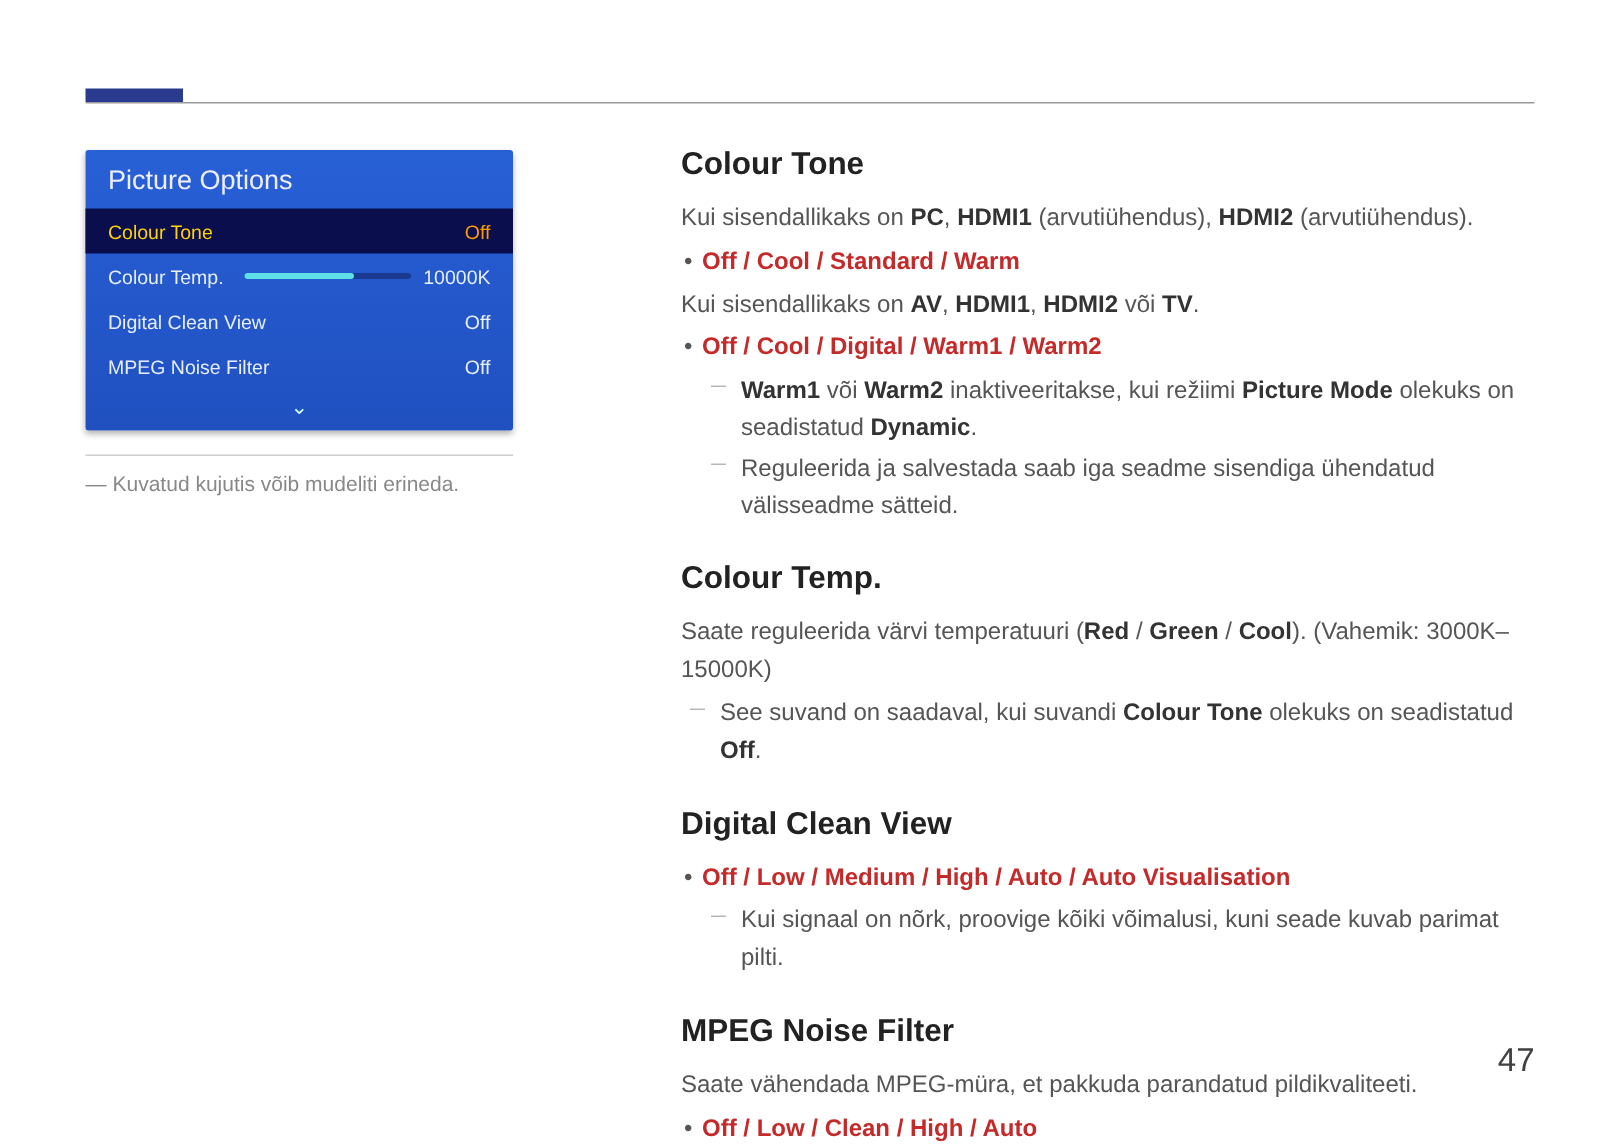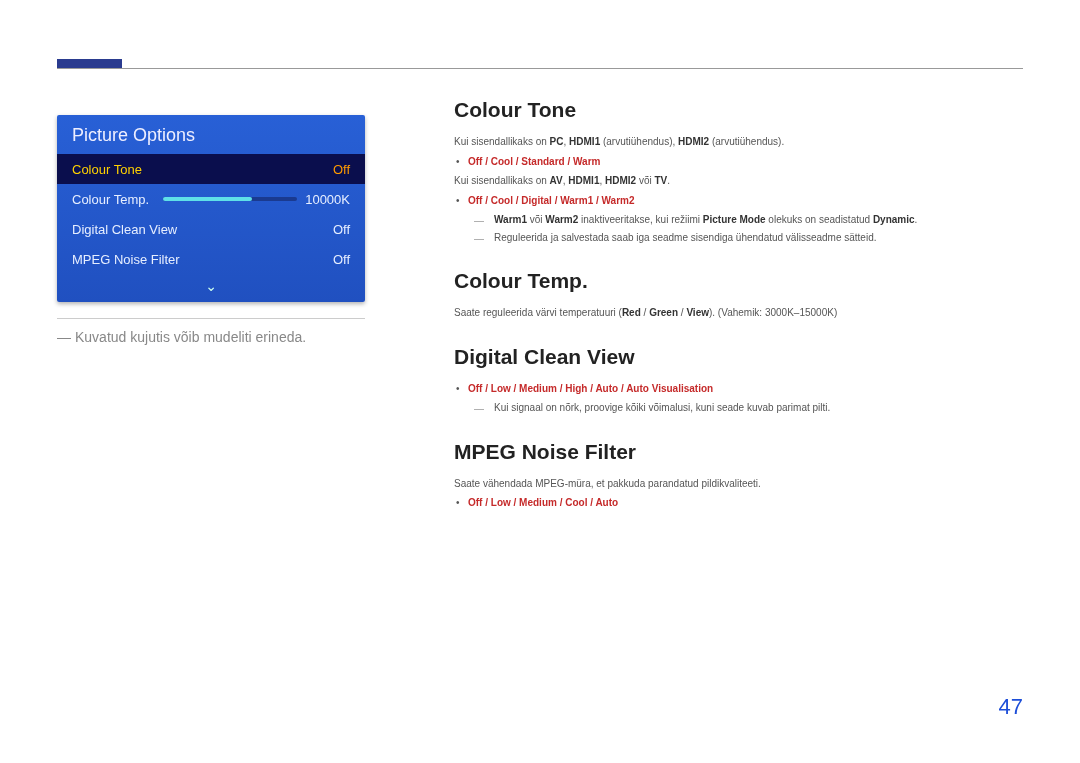--- a/index.html
+++ b/index.html
@@ -1,38 +1,38 @@
 <!DOCTYPE html>
 <html><head>
 <meta charset="utf-8">
 <style>
 *{margin:0;padding:0;box-sizing:border-box}
 body{width:1080px;height:763px;background:#fff;font-family:Arial,Helvetica,sans-serif;color:#333;position:relative}
 .tab-mark{position:absolute;top:59px;left:57px;width:65px;height:9px;background:#2a3b8f}
 .hr-top{position:absolute;top:68px;left:57px;right:57px;height:1px;background:#999}
-.page-num{position:absolute;bottom:43px;right:57px;font-size:22px;color:#1d4ed8}
-.left-col{position:absolute;top:115px;left:57px;width:308px}
+.page-num{position:absolute;bottom:43px;right:57px;font-size:22px;color:#404040}
+.left-col{position:absolute;top:100px;left:57px;width:285px}
 .osd{background:linear-gradient(#2860d6,#2050c0);border-radius:2px;box-shadow:0 2px 4px rgba(0,0,0,.3);color:#fff;font-size:13px}
 .osd-title{font-size:18px;padding:10px 15px 8px;font-weight:400;color:#eef}
 .osd-row{display:flex;justify-content:space-between;align-items:center;padding:6px 15px;height:30px}
 .osd-row.sel{background:#0a0e4d}
 .osd-row.sel .lbl{color:#ffd100}
 .osd-row.sel .val{color:#ff9a00}
 .lbl{color:#e6eeff}
 .val{color:#e6eeff}
 .slider{flex:1;margin:0 8px 0 14px;height:4px;background:#1a3a90;position:relative;border-radius:2px}
 .slider::before{content:"";position:absolute;left:0;top:0;height:4px;width:66%;background:#5fe0e8;border-radius:2px}
 .chev{text-align:center;padding:4px 0 8px;font-size:14px;color:#cfe}
 .note-hr{border:0;border-top:1px solid #ccc;margin:16px 0 8px}
 .note{font-size:14px;color:#888}
 .dash{color:#888;margin-right:4px}
 .right-col{position:absolute;top:98px;left:454px;width:570px}
 h2{font-size:21px;font-weight:700;color:#222;margin:0 0 12px}
 .sect{margin-bottom:24px}
-p,li{font-size:10px;color:#555;line-height:1.55}
+p,li{font-size:16px;color:#555;line-height:1.55}
 .b{font-weight:700;color:#333}
 .rb{color:#c52a2a;font-weight:700}
 ul{list-style:none;margin:4px 0}
 ul.lvl1>li{padding-left:14px;position:relative;margin:2px 0}
 ul.lvl1>li::before{content:"•";position:absolute;left:2px;color:#555}
 ul.lvl2>li{padding-left:26px;position:relative;margin:2px 0}
 ul.lvl2>li::before{content:"―";position:absolute;left:6px;color:#999;font-size:10px;top:1px}
 </style>
 </head>
 <body>
@@ -81,35 +81,38 @@
       <ul class="lvl2">
         <li><span class="b">Warm1</span><span> või </span><span class="b">Warm2</span><span> inaktiveeritakse, kui režiimi </span><span class="b">Picture Mode</span><span> olekuks on seadistatud </span><span class="b">Dynamic</span><span>.</span></li>
         <li>Reguleerida ja salvestada saab iga seadme sisendiga ühendatud välisseadme sätteid.</li>
       </ul>
     </li>
       </ul>
   </div>
 
   <div class="sect">
     <h2>Colour Temp.</h2>
-    <p><span>Saate reguleerida värvi temperatuuri (</span><span class="b">Red</span><span> / </span><span class="b">Green</span><span> / </span><span class="b">View</span><span>). (Vahemik: 3000K–15000K)</span></p>
+    <p><span>Saate reguleerida värvi temperatuuri (</span><span class="b">Red</span><span> / </span><span class="b">Green</span><span> / </span><span class="b">Cool</span><span>). (Vahemik: 3000K–15000K)</span></p>
+    <ul class="lvl2">
+        <li><span>See suvand on saadaval, kui suvandi </span><span class="b">Colour Tone</span><span> olekuks on seadistatud </span><span class="b">Off</span><span>.</span></li>
+      </ul>
   </div>
 
   <div class="sect">
     <h2>Digital Clean View</h2>
     <ul class="lvl1">
         <li><span class="rb">Off / Low / Medium / High / Auto / Auto Visualisation</span>
       <ul class="lvl2">
         <li>Kui signaal on nõrk, proovige kõiki võimalusi, kuni seade kuvab parimat pilti.</li>
       </ul>
     </li>
       </ul>
   </div>
 
   <div class="sect">
     <h2>MPEG Noise Filter</h2>
     <p>Saate vähendada MPEG-müra, et pakkuda parandatud pildikvaliteeti.</p>
     <ul class="lvl1">
-        <li><span class="rb">Off / Low / Medium / Cool / Auto</span></li>
+        <li><span class="rb">Off / Low / Clean / High / Auto</span></li>
       </ul>
   </div>
 
 </div>
 
 </body></html>

